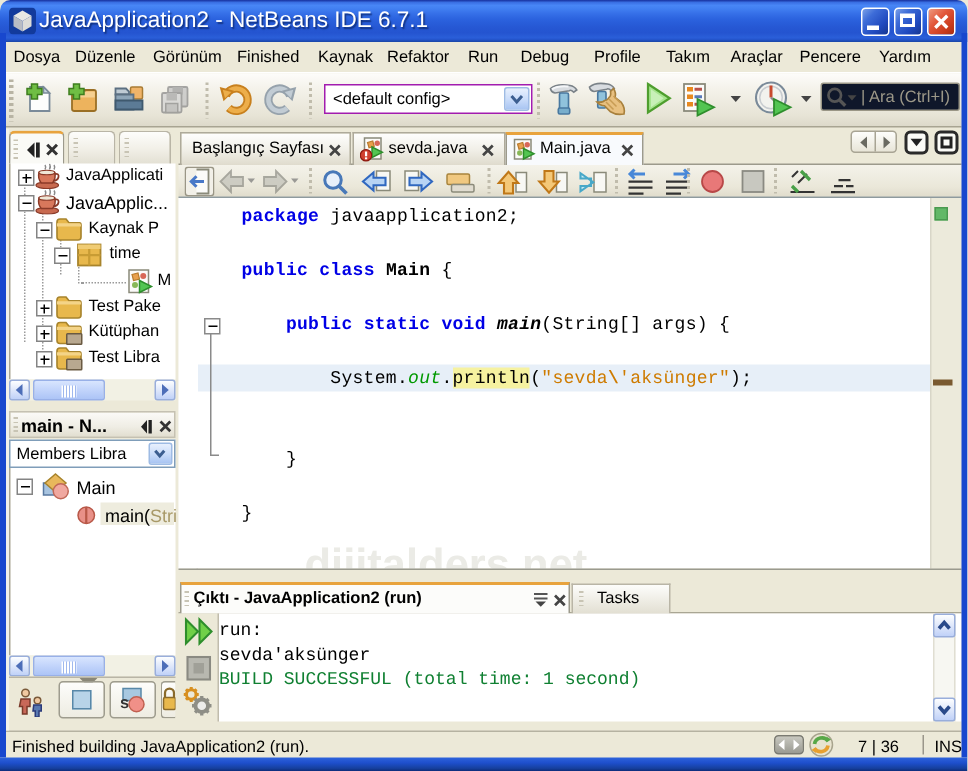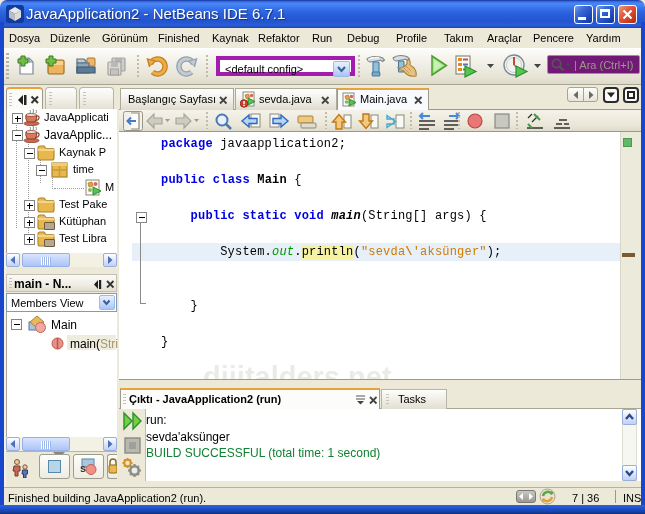--- a/index.html
+++ b/index.html
@@ -35,21 +35,21 @@
 
 #ed{left:119px;top:132px;width:501px;height:247px;background:#fff}
 #gut{left:119px;top:132px;width:12px;height:247px;background:#EBEBE3;border-right:1px solid #9C9C94}
 #stripe{left:620px;top:132px;width:21px;height:247px;background:#ECEADB;border-left:1px solid #D8D6C8;box-sizing:border-box}
 #code{left:161px;top:135px;font-family:"Liberation Mono",monospace;font-size:12px;line-height:18px;white-space:pre;letter-spacing:0.2px}
 .kw{color:#0000E6;font-weight:bold}
 .str{color:#CE7B00}
 .cline{left:132px;top:243px;width:488px;height:18px;background:#E7EFF8}
 
 #outwhite{left:146px;top:409px;width:495px;height:72px;background:#fff}
-#outtxt{left:146px;top:412px;font-family:Liberation Sans, sans-serif;font-size:12px;line-height:16.5px;white-space:pre}
+#outtxt{left:146px;top:412px;font-family:Liberation Mono, monospace;font-size:12px;line-height:16.5px;white-space:pre}
 
 #status{left:4px;top:487px;width:637px;height:18px;background:#ECE9D8;border-top:1px solid #B5B2A1}
 .etab{top:88px;height:22px;box-sizing:border-box;border:1px solid #AEAA9A;border-bottom:none;background:linear-gradient(180deg,#FEFEFD 0%,#F0EEE6 55%,#DFDBCD 100%)}
 </style></head><body>
 <svg width="0" height="0" style="position:absolute">
 <defs>
 <g id="cupg">
  <path d="M7 1 q1 1.5 0 3 M10 0 q1 2 0 4 M13 1 q1 1.5 0 3" stroke="#8A8A8A" stroke-width="1" fill="none"></path>
  <ellipse cx="8.5" cy="14.5" rx="7.5" ry="2.2" fill="#C86A50" stroke="#8A3A28" stroke-width="0.8"></ellipse>
  <path d="M3 6 h10.5 q1 4 -1.5 7 h-7.5 q-2.5 -3 -1.5 -7 z" fill="#D8785C" stroke="#8A3A28" stroke-width="1"></path>
@@ -142,21 +142,21 @@
  <polygon points="1.5,4 11,6.5 4,13.5" fill="#C8801E"></polygon>
  <polygon points="3.5,5.8 9.2,7.3 5,11.5" fill="#EDAE4A"></polygon>
 </svg>
 <svg class="a" style="left:175px;top:54px" width="24" height="24" viewBox="0 0 24 24">
  <path d="M18.5 10 a7.5 7.5 0 1 0 -2 8" fill="none" stroke="#96A2AC" stroke-width="5.5"></path>
  <path d="M18.5 10 a7.5 7.5 0 1 0 -2 8" fill="none" stroke="#C2CCD4" stroke-width="3"></path>
  <polygon points="22.5,4 13,6.5 20,13.5" fill="#96A2AC"></polygon>
  <polygon points="20.5,5.8 14.8,7.3 19,11.5" fill="#C2CCD4"></polygon>
 </svg>
 
-<div class="a" style="left:216px;top:56px;width:139px;height:20px;background:#fff;border:4px solid #a21caf;box-sizing:border-box">
+<div class="a" style="left:216px;top:56px;width:139px;height:20px;background:#fff;border:1px solid #a21caf;box-sizing:border-box">
  <span class="a" style="left:5px;top:3px">&lt;default config&gt;</span>
  <div class="a" style="right:1px;top:1px;width:17px;height:16px;background:linear-gradient(180deg,#E8F0FD 0%,#CBDDFA 50%,#A8C4F2 100%);border:1px solid #9EBBE4;border-radius:2px;box-sizing:border-box">
   <svg width="15" height="14">
         <path d="M4 5 l3.5 4 3.5-4" fill="none" stroke="#3C5E90" stroke-width="2"></path>
       </svg>
  </div>
 </div>
 <svg class="a" style="left:365px;top:54px" width="22" height="24" viewBox="0 0 22 24">
  <path d="M2 5 q4 -3.5 13 -2 q3 0.5 4.5 3 l-2 1.5 q-2 -2 -3 -1 l-9.5 1.5 q-2.5 -0.5 -3 -3 z" fill="#D8DCE0" stroke="#7A8288" stroke-width="1.1"></path>
  <path d="M3 5.5 q4 -2.5 11 -1.8" fill="none" stroke="#F4F6F8" stroke-width="1.4"></path>
@@ -190,21 +190,21 @@
  <circle cx="12" cy="12" r="10" fill="#F2F2EE" stroke="#7A8A99" stroke-width="1.4"></circle>
  <circle cx="12" cy="12" r="7.5" fill="none" stroke="#C8CCD0" stroke-width="1"></circle>
  <path d="M12 12 L12 4" stroke="#C84A2E" stroke-width="2"></path>
  <path d="M12 12 L16 16" stroke="#888" stroke-width="1.5"></path>
  <path d="M14 13 L25 18.5 L14 24 z" fill="#53C552" stroke="#2E8E2C" stroke-width="1.2"></path>
 </svg>
 <svg class="a" style="left:534px;top:62px" width="8" height="8">
     <path d="M0 2 l3.5 4 3.5-4 z" fill="#444"></path>
   </svg>
 
-<div class="a" style="left:547px;top:55px;width:93px;height:19px;background:#701a75;border:1px solid #9A9686;border-radius:2px;box-sizing:border-box">
+<div class="a" style="left:547px;top:55px;width:93px;height:19px;background:#0f172a;border:1px solid #9A9686;border-radius:2px;box-sizing:border-box">
  <svg class="a" style="left:2px;top:1px" width="16" height="16" viewBox="0 0 16 16">
   <circle cx="6.5" cy="6.5" r="4.2" fill="none" stroke="#555" stroke-width="1.8"></circle>
   <path d="M9.5 9.5 L13.5 13.5" stroke="#555" stroke-width="2.2"></path>
  </svg>
  <svg class="a" style="left:17px;top:6px" width="7" height="7">
       <path d="M0 1.5 l3 3.5 3-3.5 z" fill="#444"></path>
     </svg>
  <span class="a" style="left:26px;top:3px;color:#9C9888">| Ara (Ctrl+I)</span>
 </div>
 
@@ -328,21 +328,21 @@
  <svg class="a" style="left:84px;top:4px" width="11" height="11">
       <path d="M7 1 L3 5.5 L7 10 z" fill="#222"></path>
       <rect x="8" y="1" width="2.2" height="9" fill="#222"></rect>
     </svg>
  <svg class="a" style="left:99px;top:5px" width="9" height="9">
       <path d="M1 1 L7.5 7.5 M7.5 1 L1 7.5" stroke="#333" stroke-width="1.8"></path>
     </svg>
 </div>
 
 <div class="a" style="left:6px;top:293px;width:111px;height:19px;background:#fff;border:1px solid #7F9DB9;box-sizing:border-box">
- <span class="a" style="left:4px;top:3px">Members View</span>
+ <span class="a" style="left:4px;top:3px">Members Libra</span>
  <div class="a" style="right:1px;top:1px;width:16px;height:15px;background:linear-gradient(180deg,#E8F0FD 0%,#CBDDFA 50%,#A8C4F2 100%);border:1px solid #9EBBE4;border-radius:2px;box-sizing:border-box">
   <svg width="14" height="13">
         <path d="M3.5 4.5 l3 3.5 3-3.5" fill="none" stroke="#3C5E90" stroke-width="2"></path>
       </svg>
  </div>
 </div>
 
 <div class="a white" style="left:6px;top:312px;width:111px;height:125px;border-left:1px solid #A9A694;box-sizing:border-box"></div>
 <div class="a" style="left:11px;top:319px;width:9px;height:9px;background:#fff;border:1px solid #848484">
     <div class="a" style="left:1.5px;top:3.5px;width:6px;height:1.5px;background:#000"></div>

